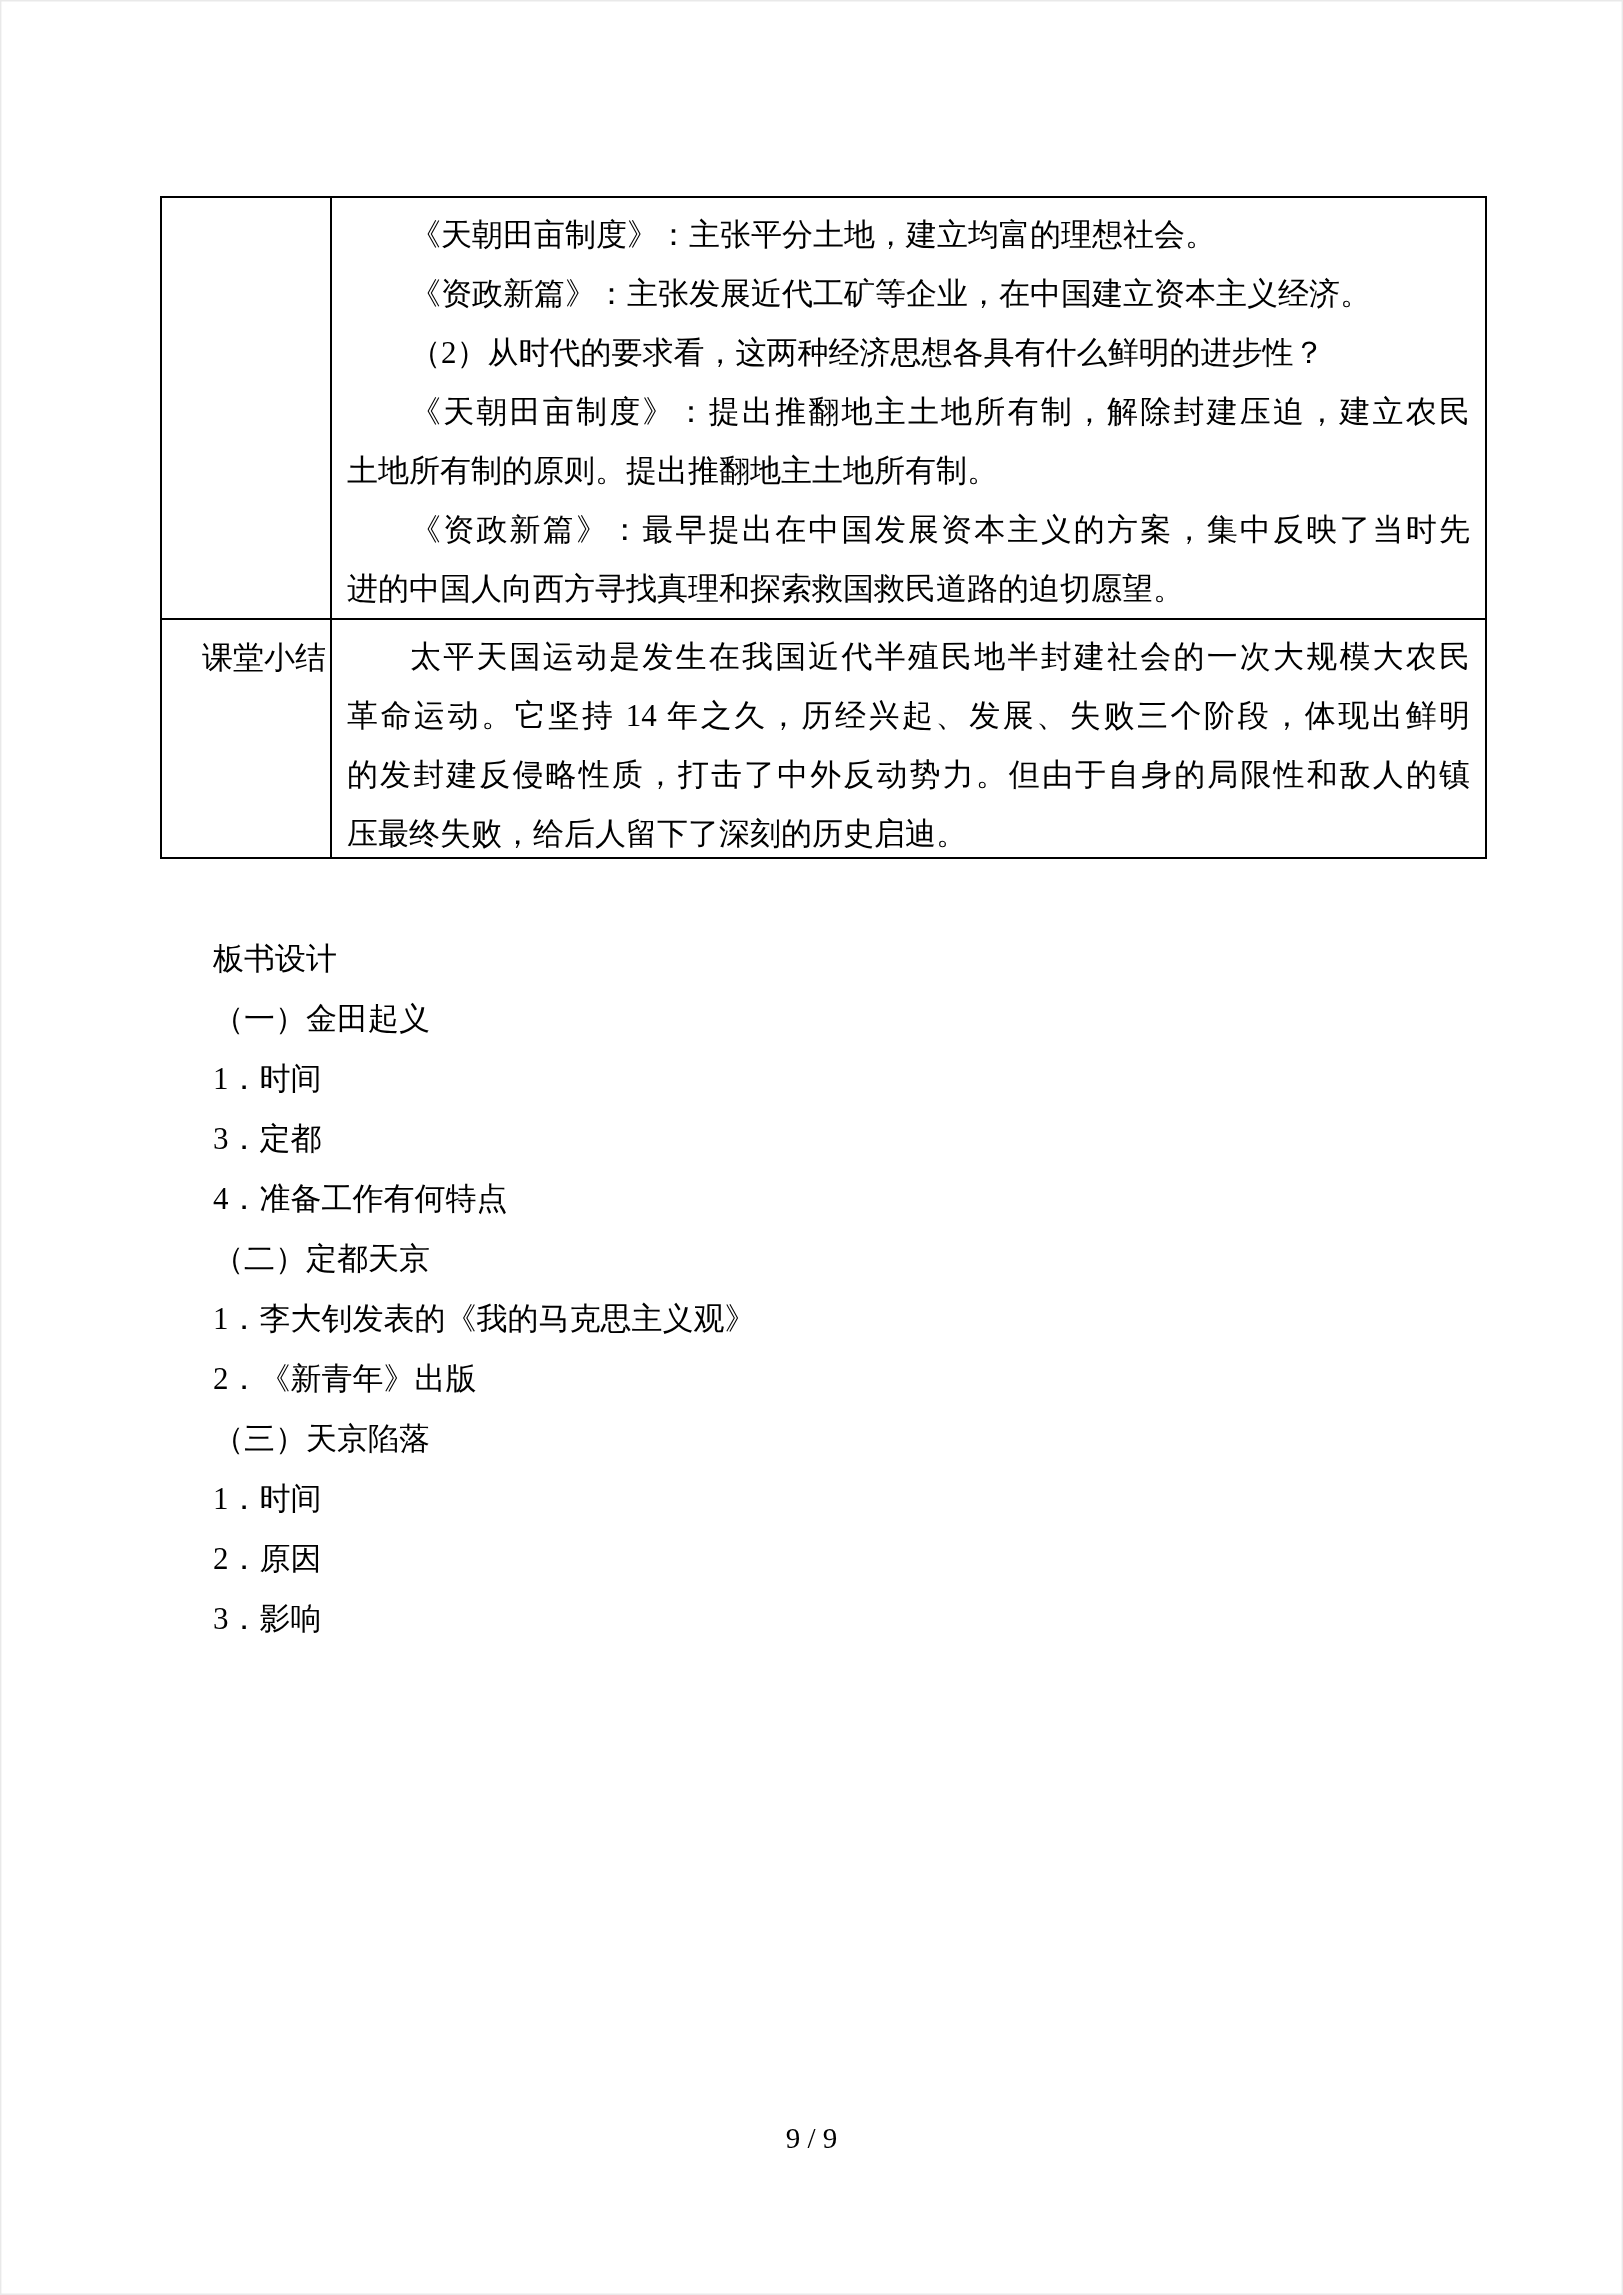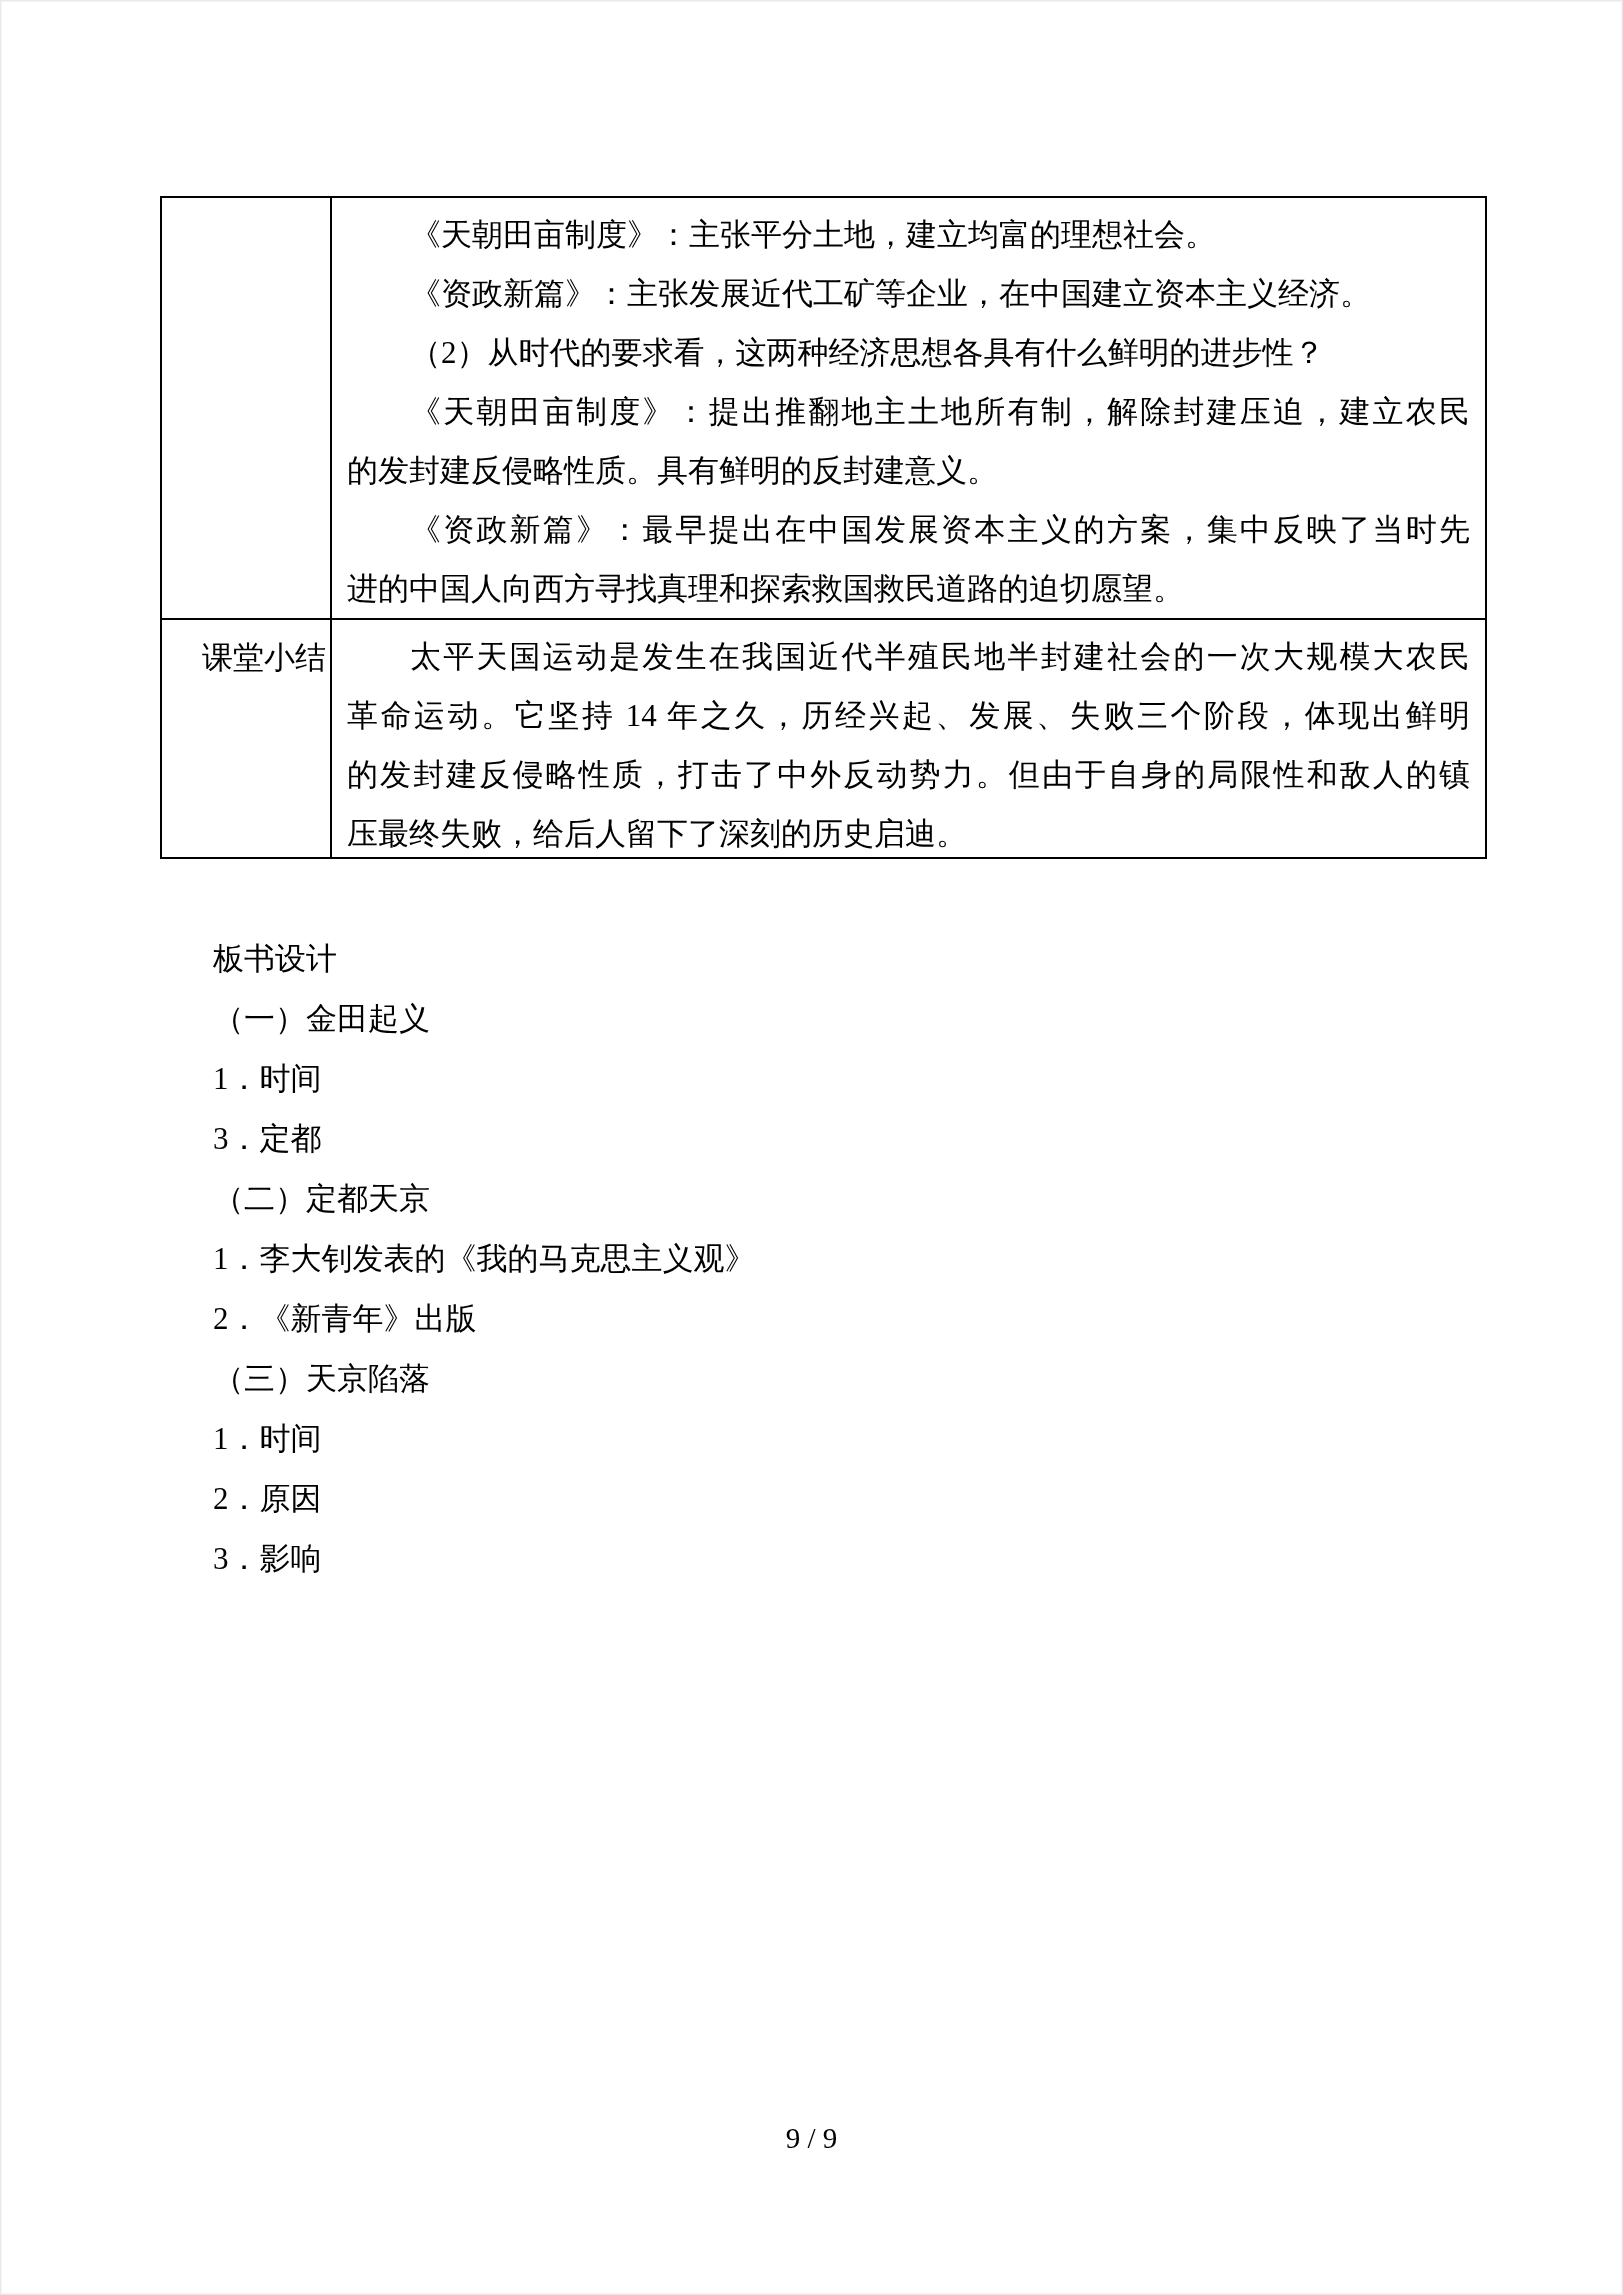--- a/index.html
+++ b/index.html
@@ -81,21 +81,21 @@
 
     <div class="cell label-cell row1">
       <span class="label-text"></span>
     </div>
 
     <div class="cell content-cell row1">
       <div class="tline indent">《天朝田亩制度》：主张平分土地，建立均富的理想社会。</div>
       <div class="tline indent">《资政新篇》：主张发展近代工矿等企业，在中国建立资本主义经济。</div>
       <div class="tline indent">（2）从时代的要求看，这两种经济思想各具有什么鲜明的进步性？</div>
       <div class="tline indent fill">《天朝田亩制度》：提出推翻地主土地所有制，解除封建压迫，建立农民</div>
-      <div class="tline">的发封建反侵略性质。具有鲜明的反封建意义。</div>
+      <div class="tline">土地所有制的原则。提出推翻地主土地所有制。</div>
       <div class="tline indent fill">《资政新篇》：最早提出在中国发展资本主义的方案，集中反映了当时先</div>
       <div class="tline">进的中国人向西方寻找真理和探索救国救民道路的迫切愿望。</div>
     </div>
 
     <div class="cell label-cell row2">
       <span class="label-text">课堂小结</span>
     </div>
 
     <div class="cell content-cell row2">
       <div class="tline indent fill">太平天国运动是发生在我国近代半殖民地半封建社会的一次大规模大农民</div>
@@ -104,20 +104,21 @@
       <div class="tline">压最终失败，给后人留下了深刻的历史启迪。</div>
     </div>
 
   </div>
 
   <div class="board">
     <div class="bline">板书设计</div>
     <div class="bline">（一）金田起义</div>
     <div class="bline">1．时间</div>
     <div class="bline">3．定都</div>
+    <div class="bline">4．准备工作有何特点</div>
     <div class="bline">（二）定都天京</div>
     <div class="bline">1．李大钊发表的《我的马克思主义观》</div>
     <div class="bline">2．《新青年》出版</div>
     <div class="bline">（三）天京陷落</div>
     <div class="bline">1．时间</div>
     <div class="bline">2．原因</div>
     <div class="bline">3．影响</div>
   </div>
 
   <div class="page-number">9 / 9</div>

